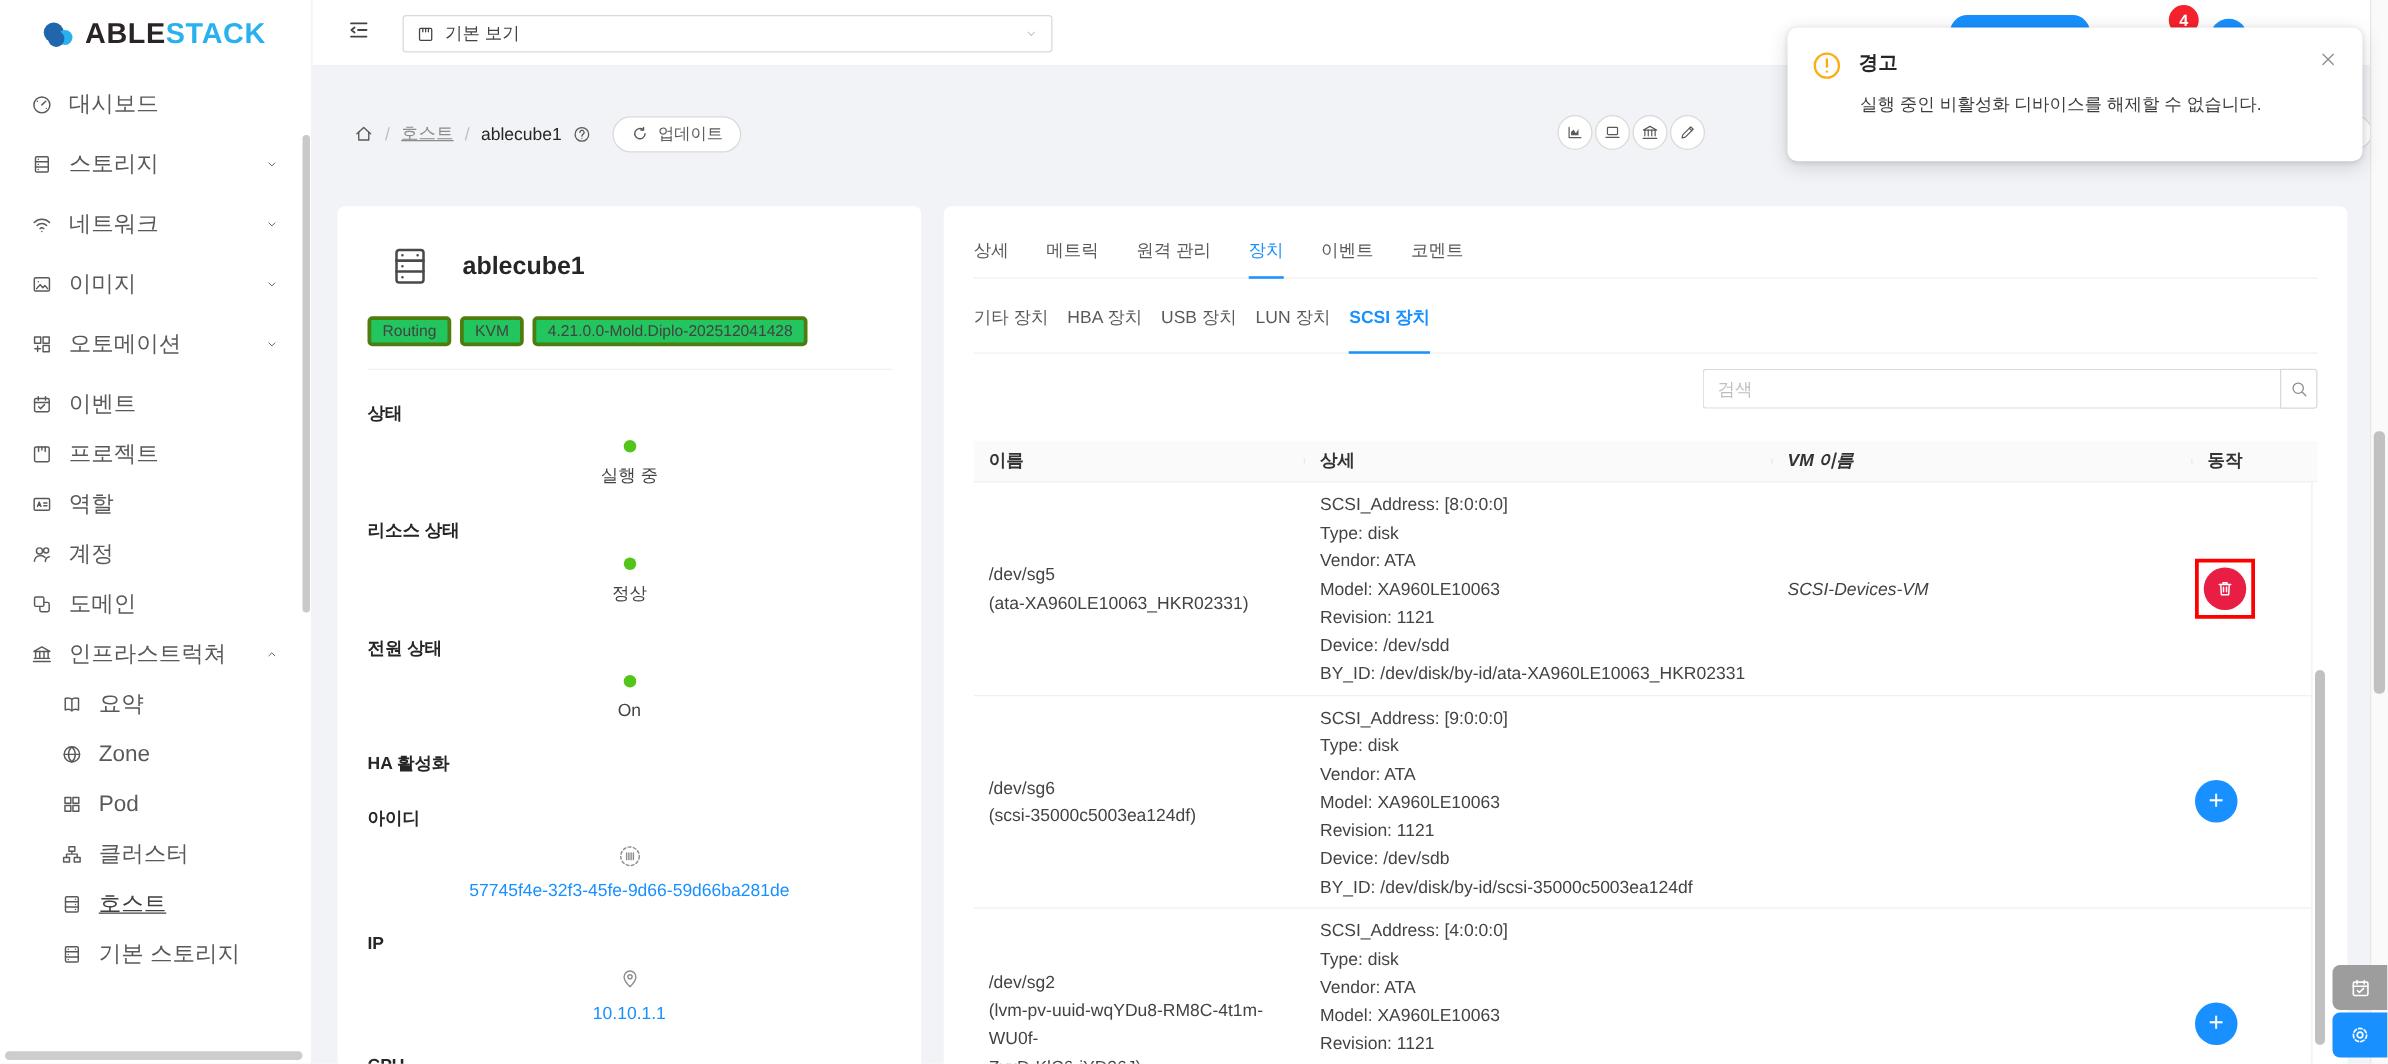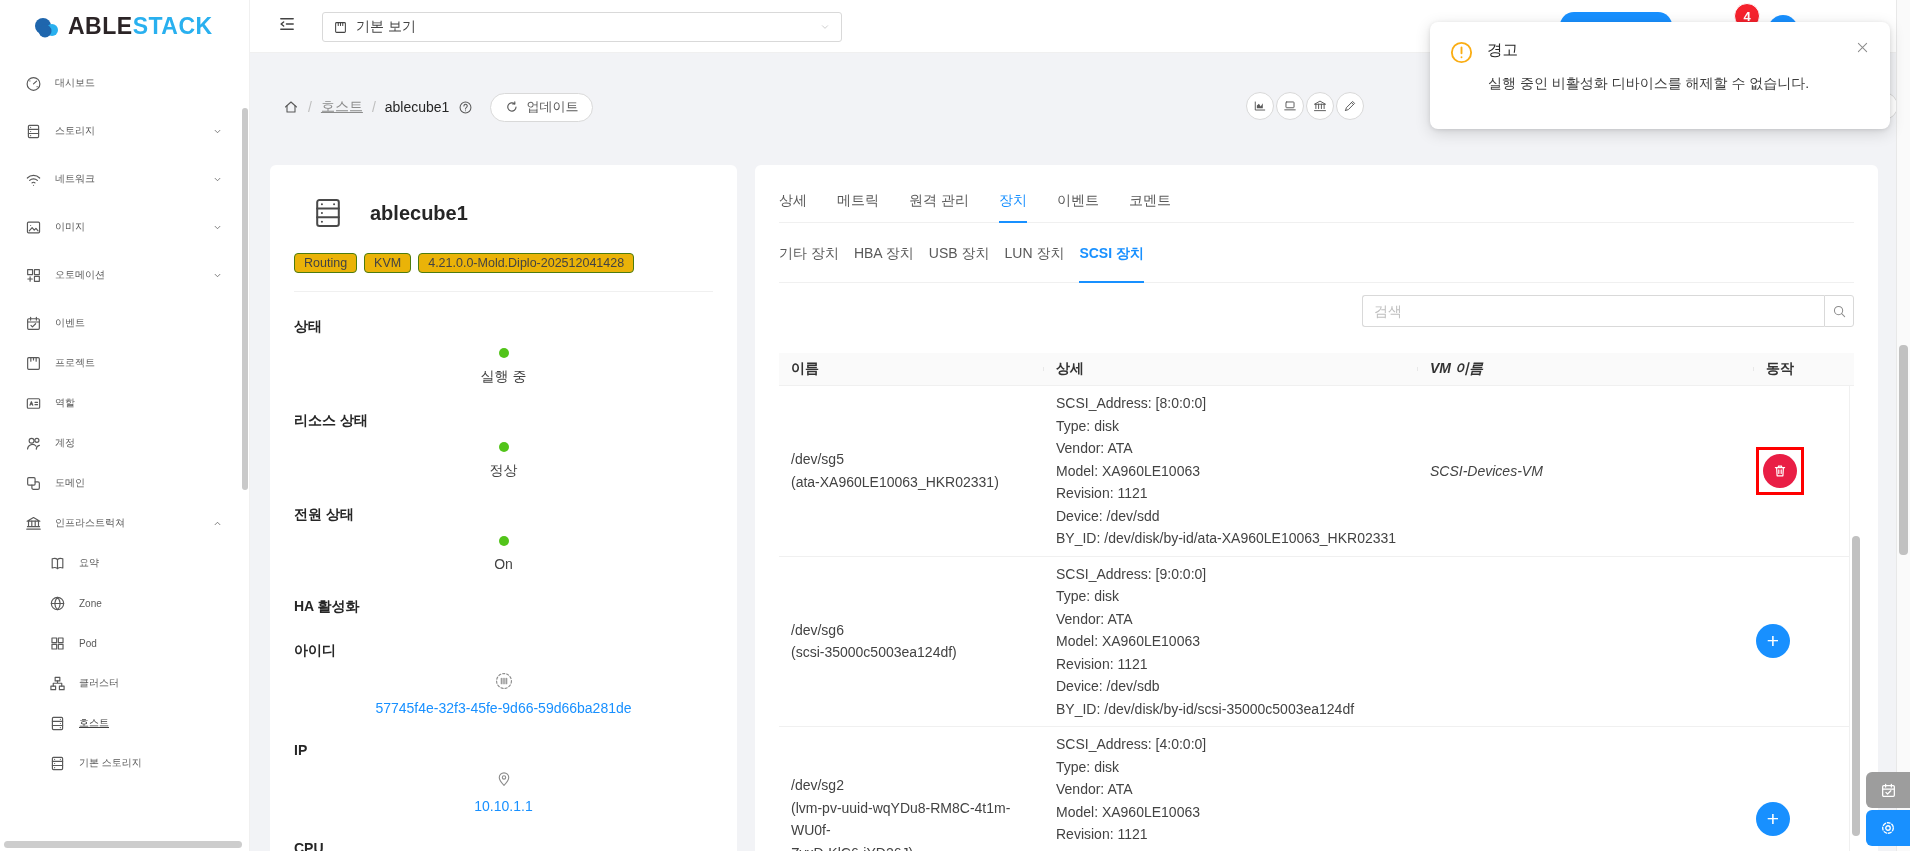--- a/index.html
+++ b/index.html
@@ -18,21 +18,21 @@
   .logo { height:53px; display:flex; align-items:center; padding-left:32px; gap:6px; }
   .logo-text { font-size:23px; font-weight:800; letter-spacing:.5px; }
   .logo-able { color:#2b2426; }
   .logo-stack { color:#29b0ef; }
   .nav { padding-top:10px; }
   .nav-item { height:40px; display:flex; align-items:center; gap:13px; padding-left:25px;
               color:#595959; cursor:pointer; position:relative; }
   .nav-item.gap { margin-bottom:8px; }
   .nav-item.sub { padding-left:49px; }
   .nav-item .icon { color:#595959; }
-  .nav-label { font-size:10px; }
+  .nav-label { font-size:18px; }
   .nav-item.active .nav-label { color:#404040; text-decoration:underline; }
   .chev { position:absolute; right:26px; color:#8c8c8c; }
   .chev.up svg { transform:rotate(180deg); }
   .side-vscroll { position:absolute; top:108px; right:1px; width:6px; height:382px;
                   background:#c9c9c9; border-radius:3px; }
   .side-hscroll { position:absolute; bottom:3px; left:4px; width:238px; height:7px;
                   background:#cdcdcd; border-radius:4px; }
 
   
   .topbar { position:absolute; left:250px; top:0; width:1660px; height:53px; background:#fff;
@@ -69,21 +69,21 @@
   
   .card { position:absolute; top:165px; background:#fff; border-radius:6px; }
   .card-left { left:270px; width:467px; height:760px; padding:30px 24px; }
   .card-right { left:755px; width:1123px; height:760px; padding:12px 24px 0 24px; }
 
   
   .host-head { display:flex; align-items:center; gap:24px; padding-left:16px; }
   .host-head .icon { color:#4a4a4a; }
   .host-title { font-size:20px; font-weight:600; color:#262626; }
   .tag-row { display:flex; gap:7px; margin-top:22px; flex-wrap:wrap; }
-  .tag { border:1px solid #4d7c0f; border-radius:4px; background:#eab308; padding:2px 9px;
+  .tag { border:3px solid #4d7c0f; border-radius:4px; background:#22c55e; padding:2px 9px;
          font-size:12.5px; color:#434343; white-space:nowrap; }
   .hr { border-top:1px solid #f0f0f0; margin-top:18px; }
   .sec-label { font-weight:700; color:#262626; margin-top:26px; font-size:14px; }
   .sec-value { margin-top:12px; display:flex; align-items:center; gap:10px; color:#434343;flex-direction:column; }
   .dot { width:10px; height:10px; border-radius:5px; flex:none; }
   .sec-value .icon { color:#8c8c8c; }
   .link { color:#1890ff; cursor:pointer; }
   .bar-row { display:flex; align-items:center; gap:10px; margin-top:14px; }
   .bar-track { width:316px; height:8px; border-radius:4px; background:#f2f2f2; overflow:hidden; flex:none; }
   .bar-fill { height:8px; border-radius:4px; background:#1890ff; }
@@ -146,21 +146,21 @@
                border-radius:6px 0 0 6px; color:#fff; display:flex; align-items:center;
                justify-content:center; cursor:pointer; z-index:70; }
   .float-cal { top:772px; background:#9d9d9d; }
   .float-gear { top:810px; background:#1890ff; }
 
   .notif { position:absolute; left:1430px; top:22px; width:460px; height:107px; background:#fff;
            border-radius:8px; box-shadow:0 4px 16px rgba(0,0,0,.14), 0 1px 4px rgba(0,0,0,.1);
            z-index:60; padding:18px 20px 0 20px; }
   .notif-head { display:flex; align-items:flex-start; }
   .notif-warn { color:#faad14; margin-top:1px; }
-  .notif-title { font-size:15.5px; font-weight:400; color:#262626; margin-left:14px;text-align:center; }
+  .notif-title { font-size:15.5px; font-weight:700; color:#262626; margin-left:14px;text-align:center; }
   .notif-close { margin-left:auto; color:#8c8c8c; cursor:pointer; }
   .notif-msg { margin:8px 0 0 38px; width:350px; line-height:22px; color:#3c3c3c; font-size:14px; }
 </style>
 </head>
 <body>
 
 <aside class="sidebar">
   <div class="logo">
     <span class="icon">
       <svg width="30" height="22" viewBox="0 0 30 22">

